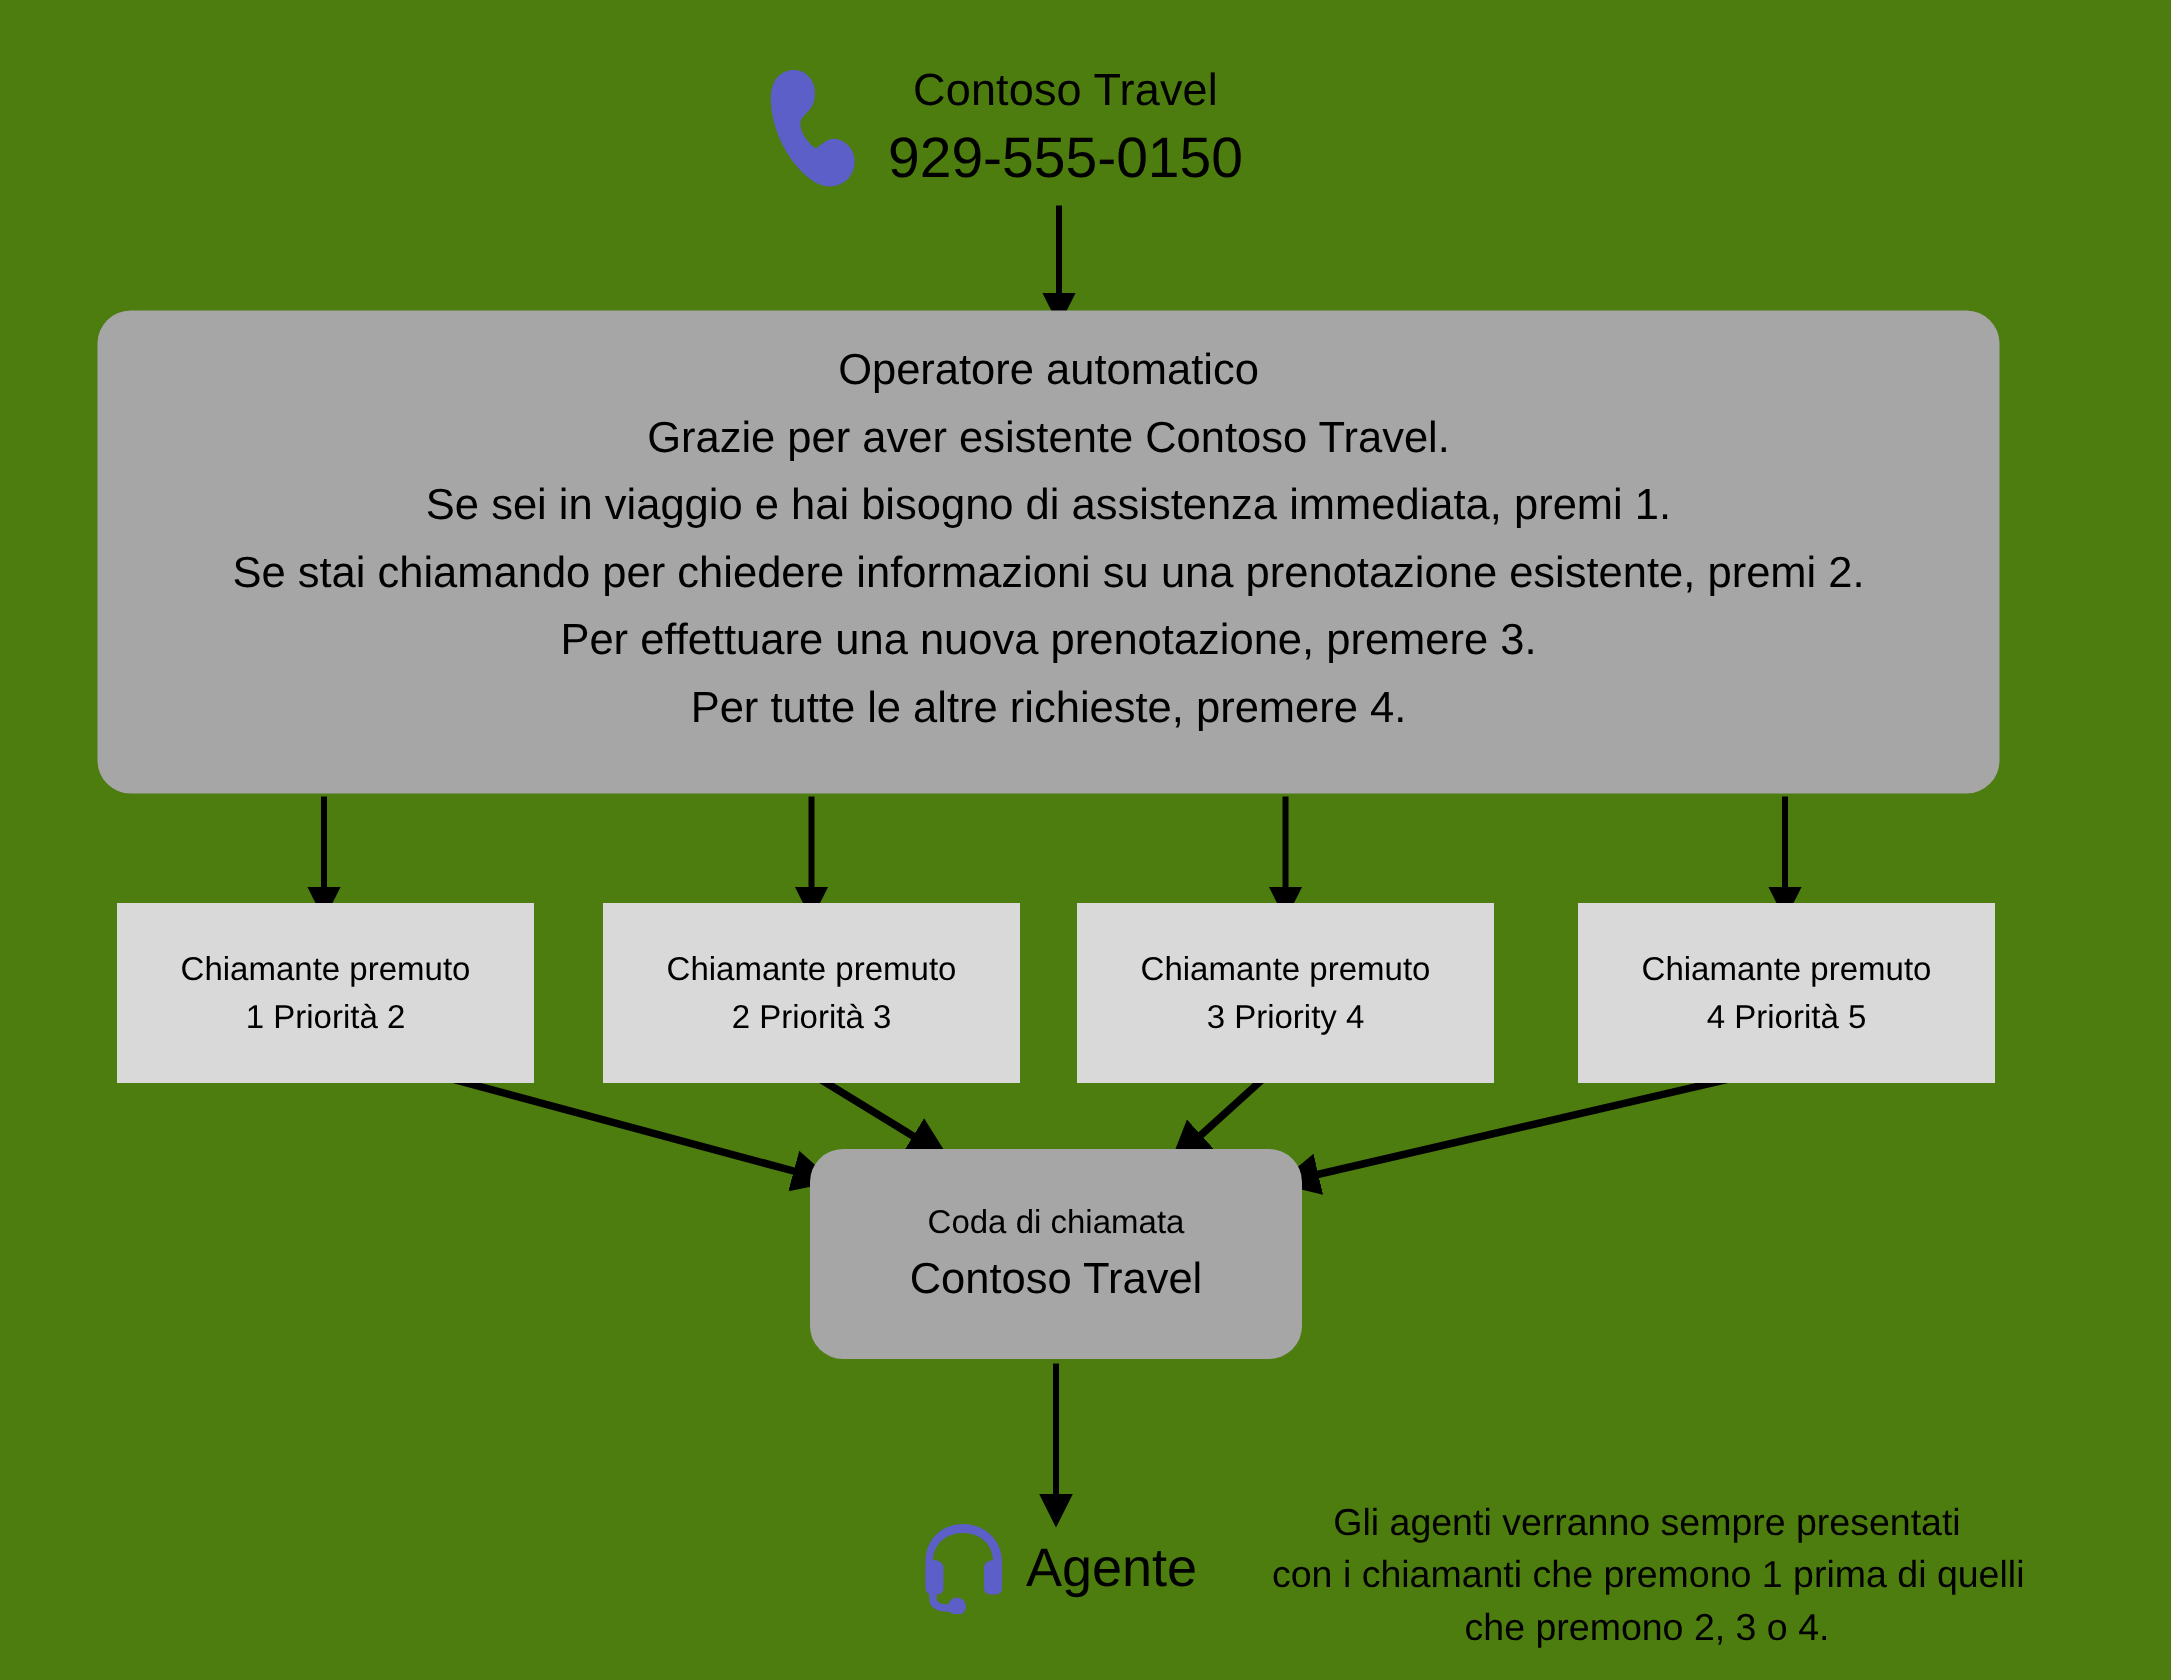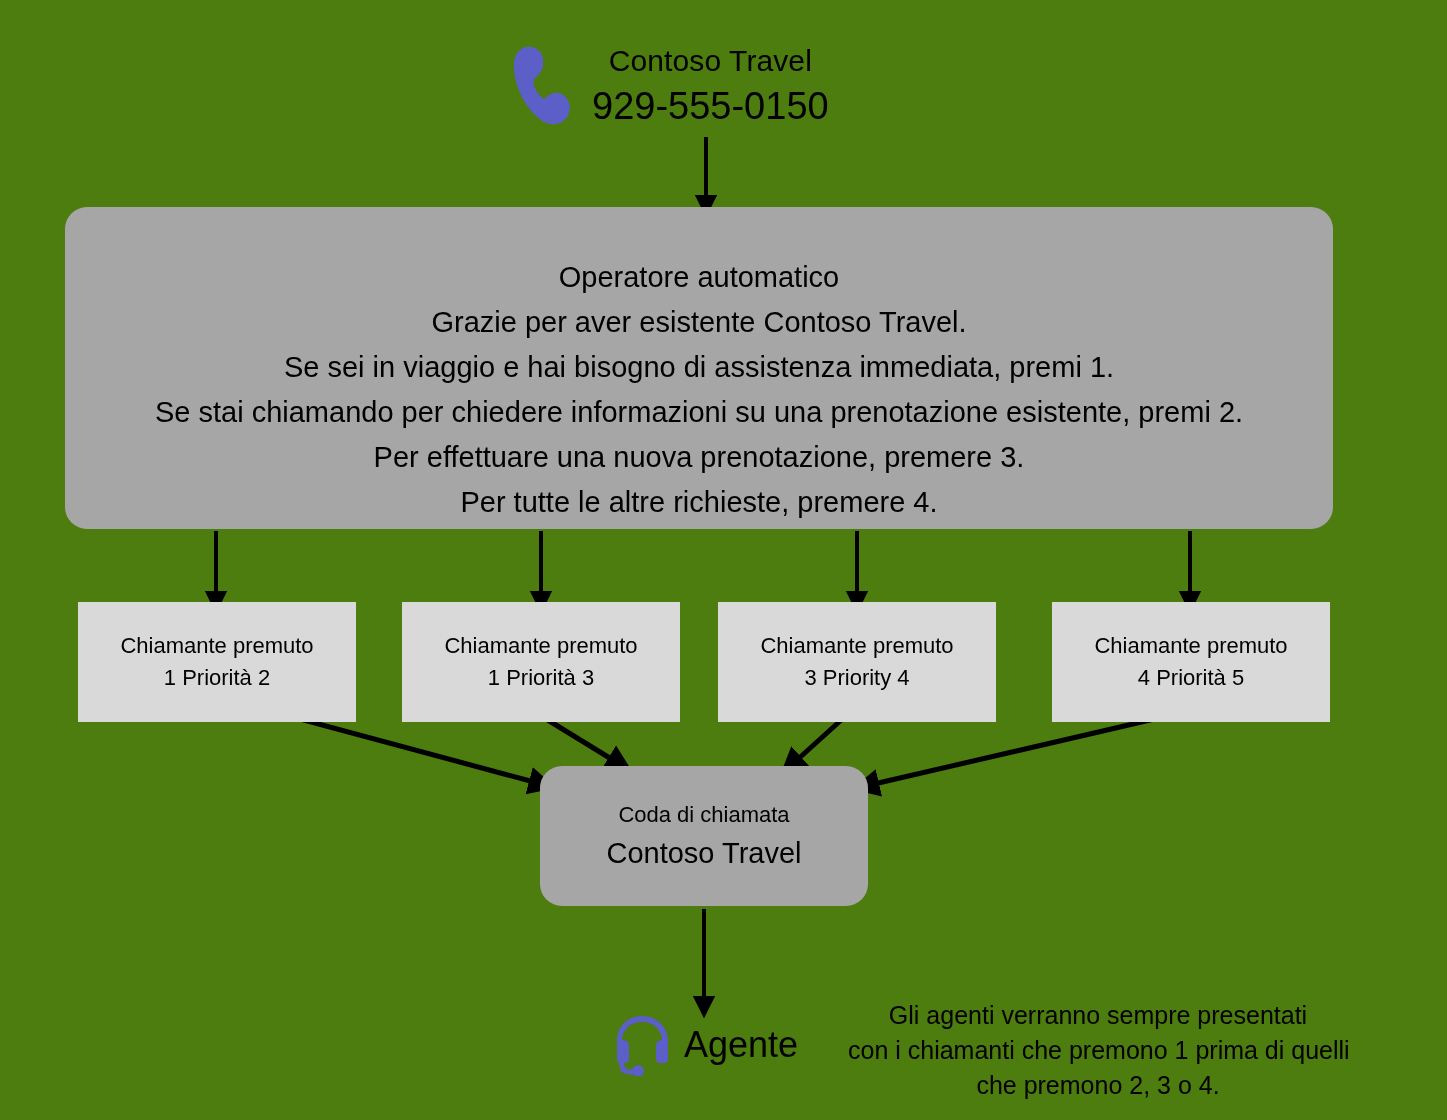--- a/index.html
+++ b/index.html
@@ -59,21 +59,21 @@
   #attendant-box {
     left: 65px;
     top: 207px;
     width: 1268px;
     height: 322px;
     background: #a6a6a6;
     border-radius: 22px;
   }
   #attendant-text {
     left: 65px;
-    top: 219px;
+    top: 189px;
     width: 1268px;
     height: 322px;
     display: flex;
     flex-direction: column;
     align-items: center;
     justify-content: center;
     padding-top: 20px;
     box-sizing: border-box;
   }
   .attendant-line {
@@ -213,21 +213,21 @@
     <div class="attendant-line">Per effettuare una nuova prenotazione, premere 3.</div>
     <div class="attendant-line">Per tutte le altre richieste, premere 4.</div>
   </div>
 
   <div id="option-box-0" class="abs option-box">
     <div class="option-line">Chiamante premuto</div>
     <div class="option-line">1 Priorità 2</div>
   </div>
   <div id="option-box-1" class="abs option-box">
     <div class="option-line">Chiamante premuto</div>
-    <div class="option-line">1 Priorità 3</div>
+    <div class="option-line">2 Priorità 3</div>
   </div>
   <div id="option-box-2" class="abs option-box">
     <div class="option-line">Chiamante premuto</div>
     <div class="option-line">3 Priority 4</div>
   </div>
   <div id="option-box-3" class="abs option-box">
     <div class="option-line">Chiamante premuto</div>
     <div class="option-line">4 Priorità 5</div>
   </div>
 

